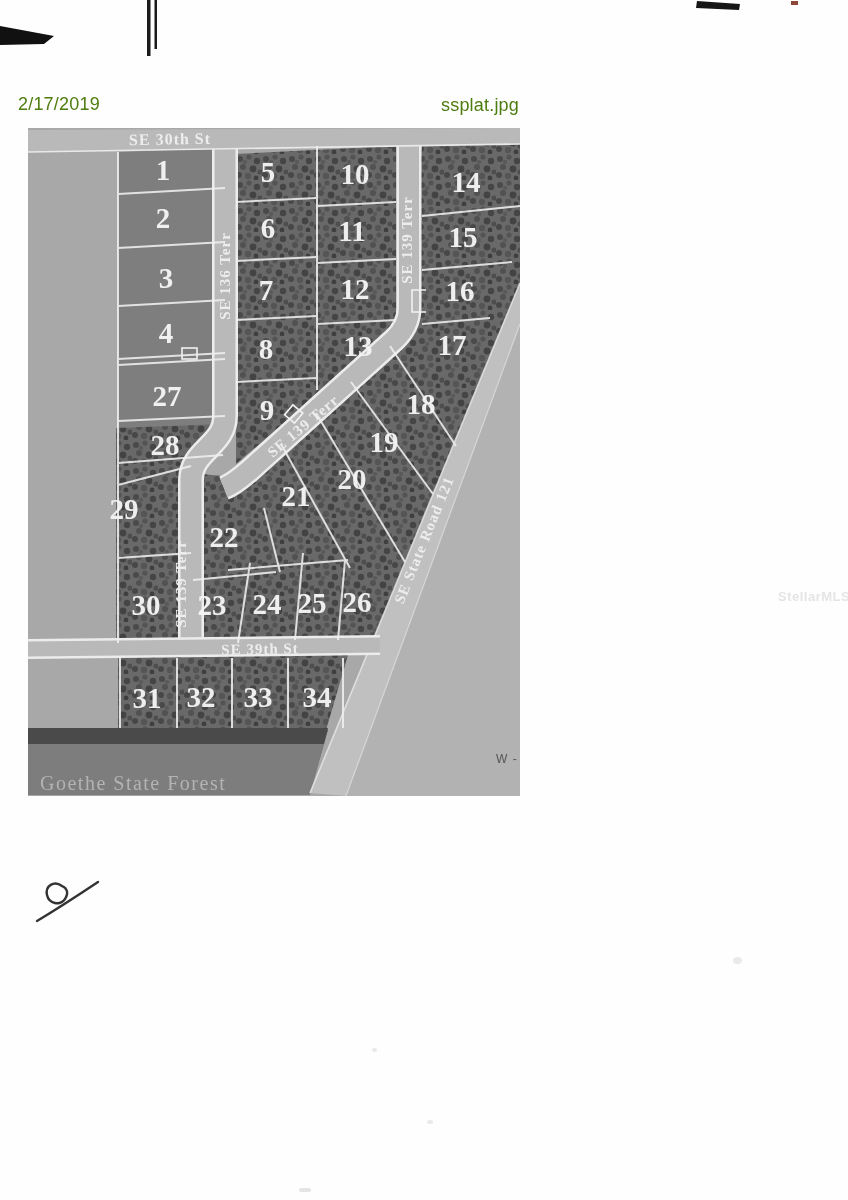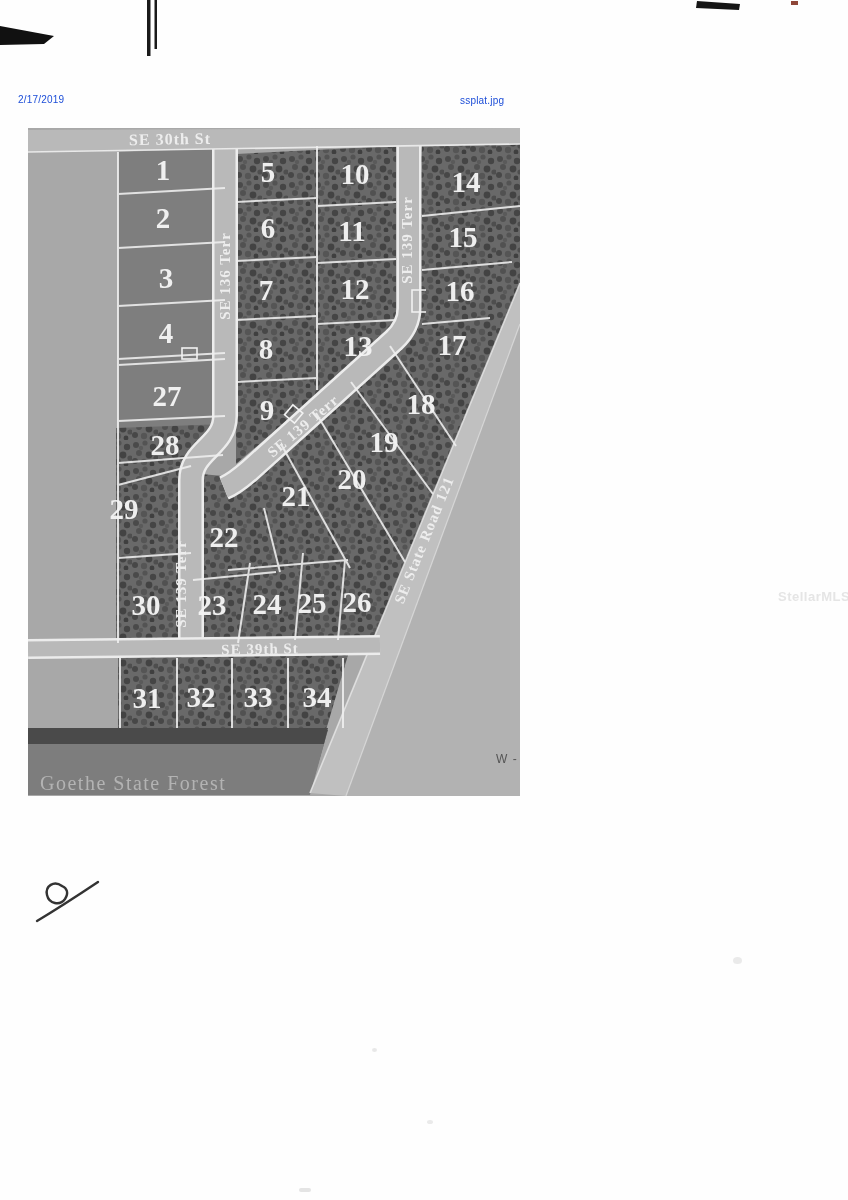--- a/index.html
+++ b/index.html
@@ -1,20 +1,20 @@
 <!DOCTYPE html>
 <html><head>
 <meta charset="utf-8">
 <style>
   html,body{margin:0;padding:0;}
   .page{position:relative;width:848px;height:1200px;background:#fefefe;overflow:hidden;
         font-family:"Liberation Sans",sans-serif;}
-  .print-header-text{position:absolute;font-size:10px;color:#1d4ed8;letter-spacing:.2px;}
+  .print-header-text{position:absolute;font-size:18px;color:#4d7c0f;letter-spacing:.2px;}
   .print-date{left:18px;top:94px;}
-  .print-filename{left:460px;top:95px;}
+  .print-filename{left:441px;top:95px;}
   .plat-map{position:absolute;left:28px;top:128px;width:492px;height:668px;}
   .plat-map svg{display:block;}
   .lot-num{font-family:"Liberation Serif",serif;font-weight:bold;font-size:29px;
            fill:#f5f5f5;text-anchor:middle;dominant-baseline:central;opacity:.96;}
   .street-label{font-family:"Liberation Serif",serif;font-weight:600;fill:#ededed;
                 text-anchor:middle;dominant-baseline:central;letter-spacing:1px;}
   .forest-label{font-family:"Liberation Serif",serif;font-size:20px;letter-spacing:1.5px;
                 fill:#b3b3b3;}
   .compass-label{font-family:"Liberation Sans",sans-serif;font-size:12px;fill:#555;letter-spacing:1px;}
   .watermark{position:absolute;left:778px;top:589px;font-size:13px;font-weight:bold;

